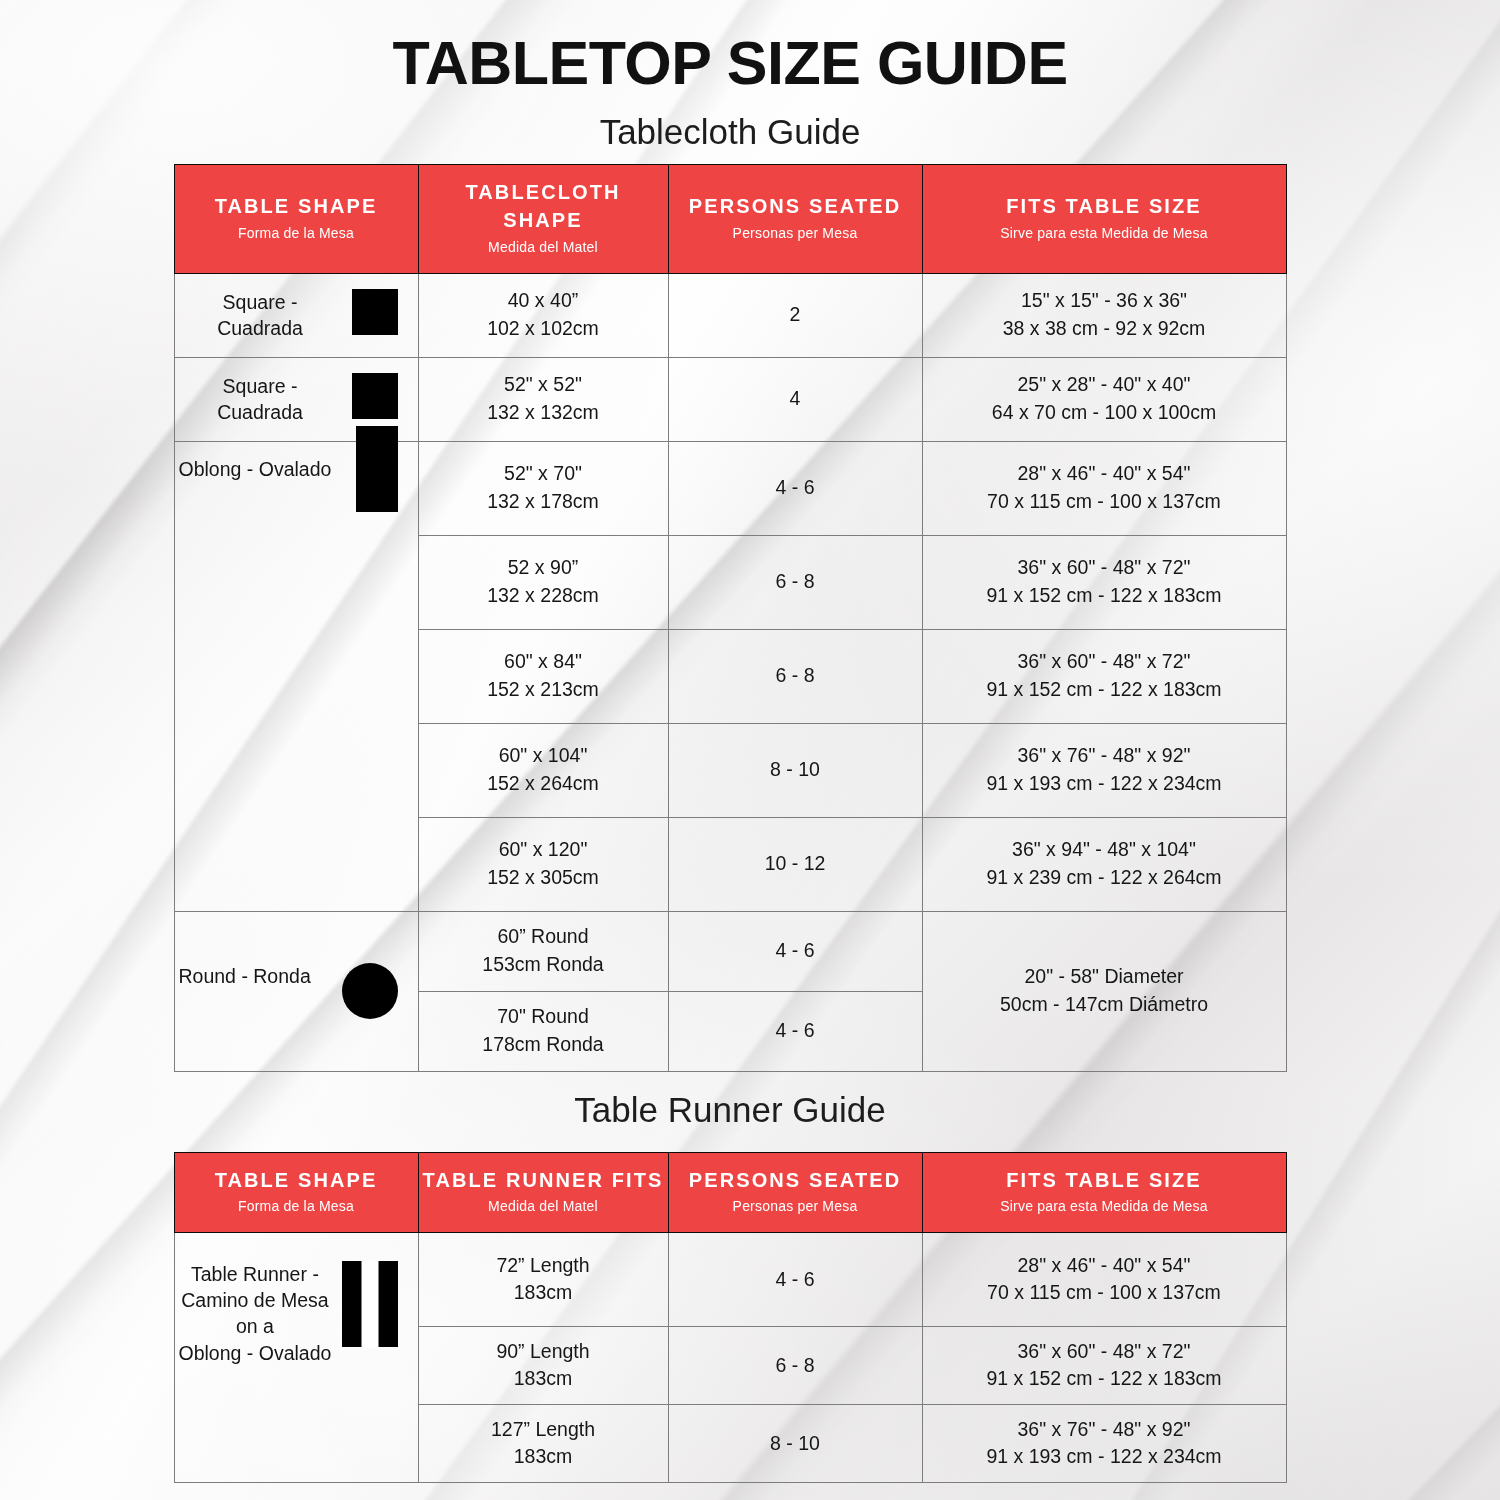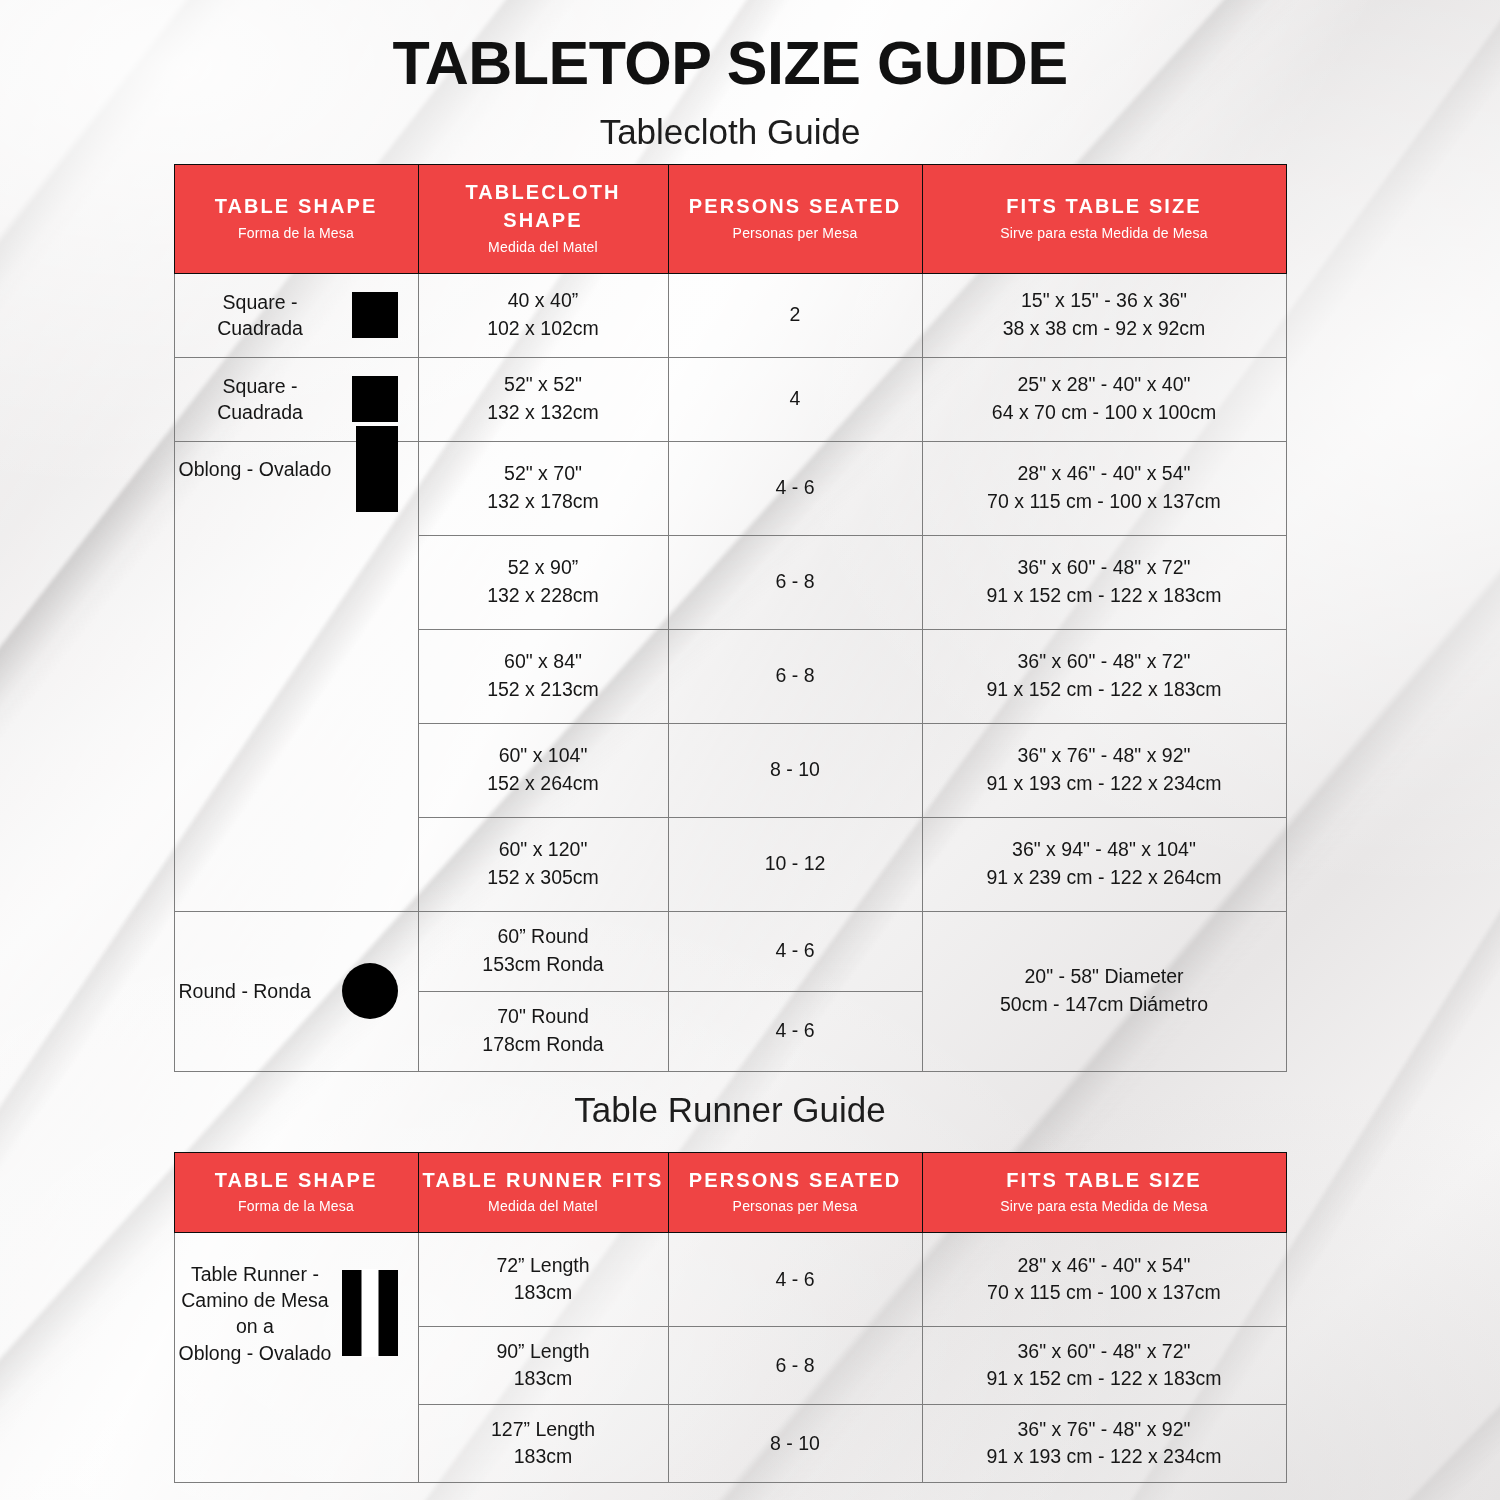--- a/index.html
+++ b/index.html
@@ -121,21 +121,20 @@
   .c-fits  { width: 364px; }
 
   .shape-cell {
     position: relative;
     text-align: left;
     padding-left: 18px;
     padding-right: 8px;
   }
   .shape-inner {
     display: flex;
-    align-items: center;
     justify-content: space-between;
     gap: 10px;
   }
   .shape-label {
     font-size: 19.5px;
     line-height: 1.35;
     white-space: pre-line;
   }
 
   

